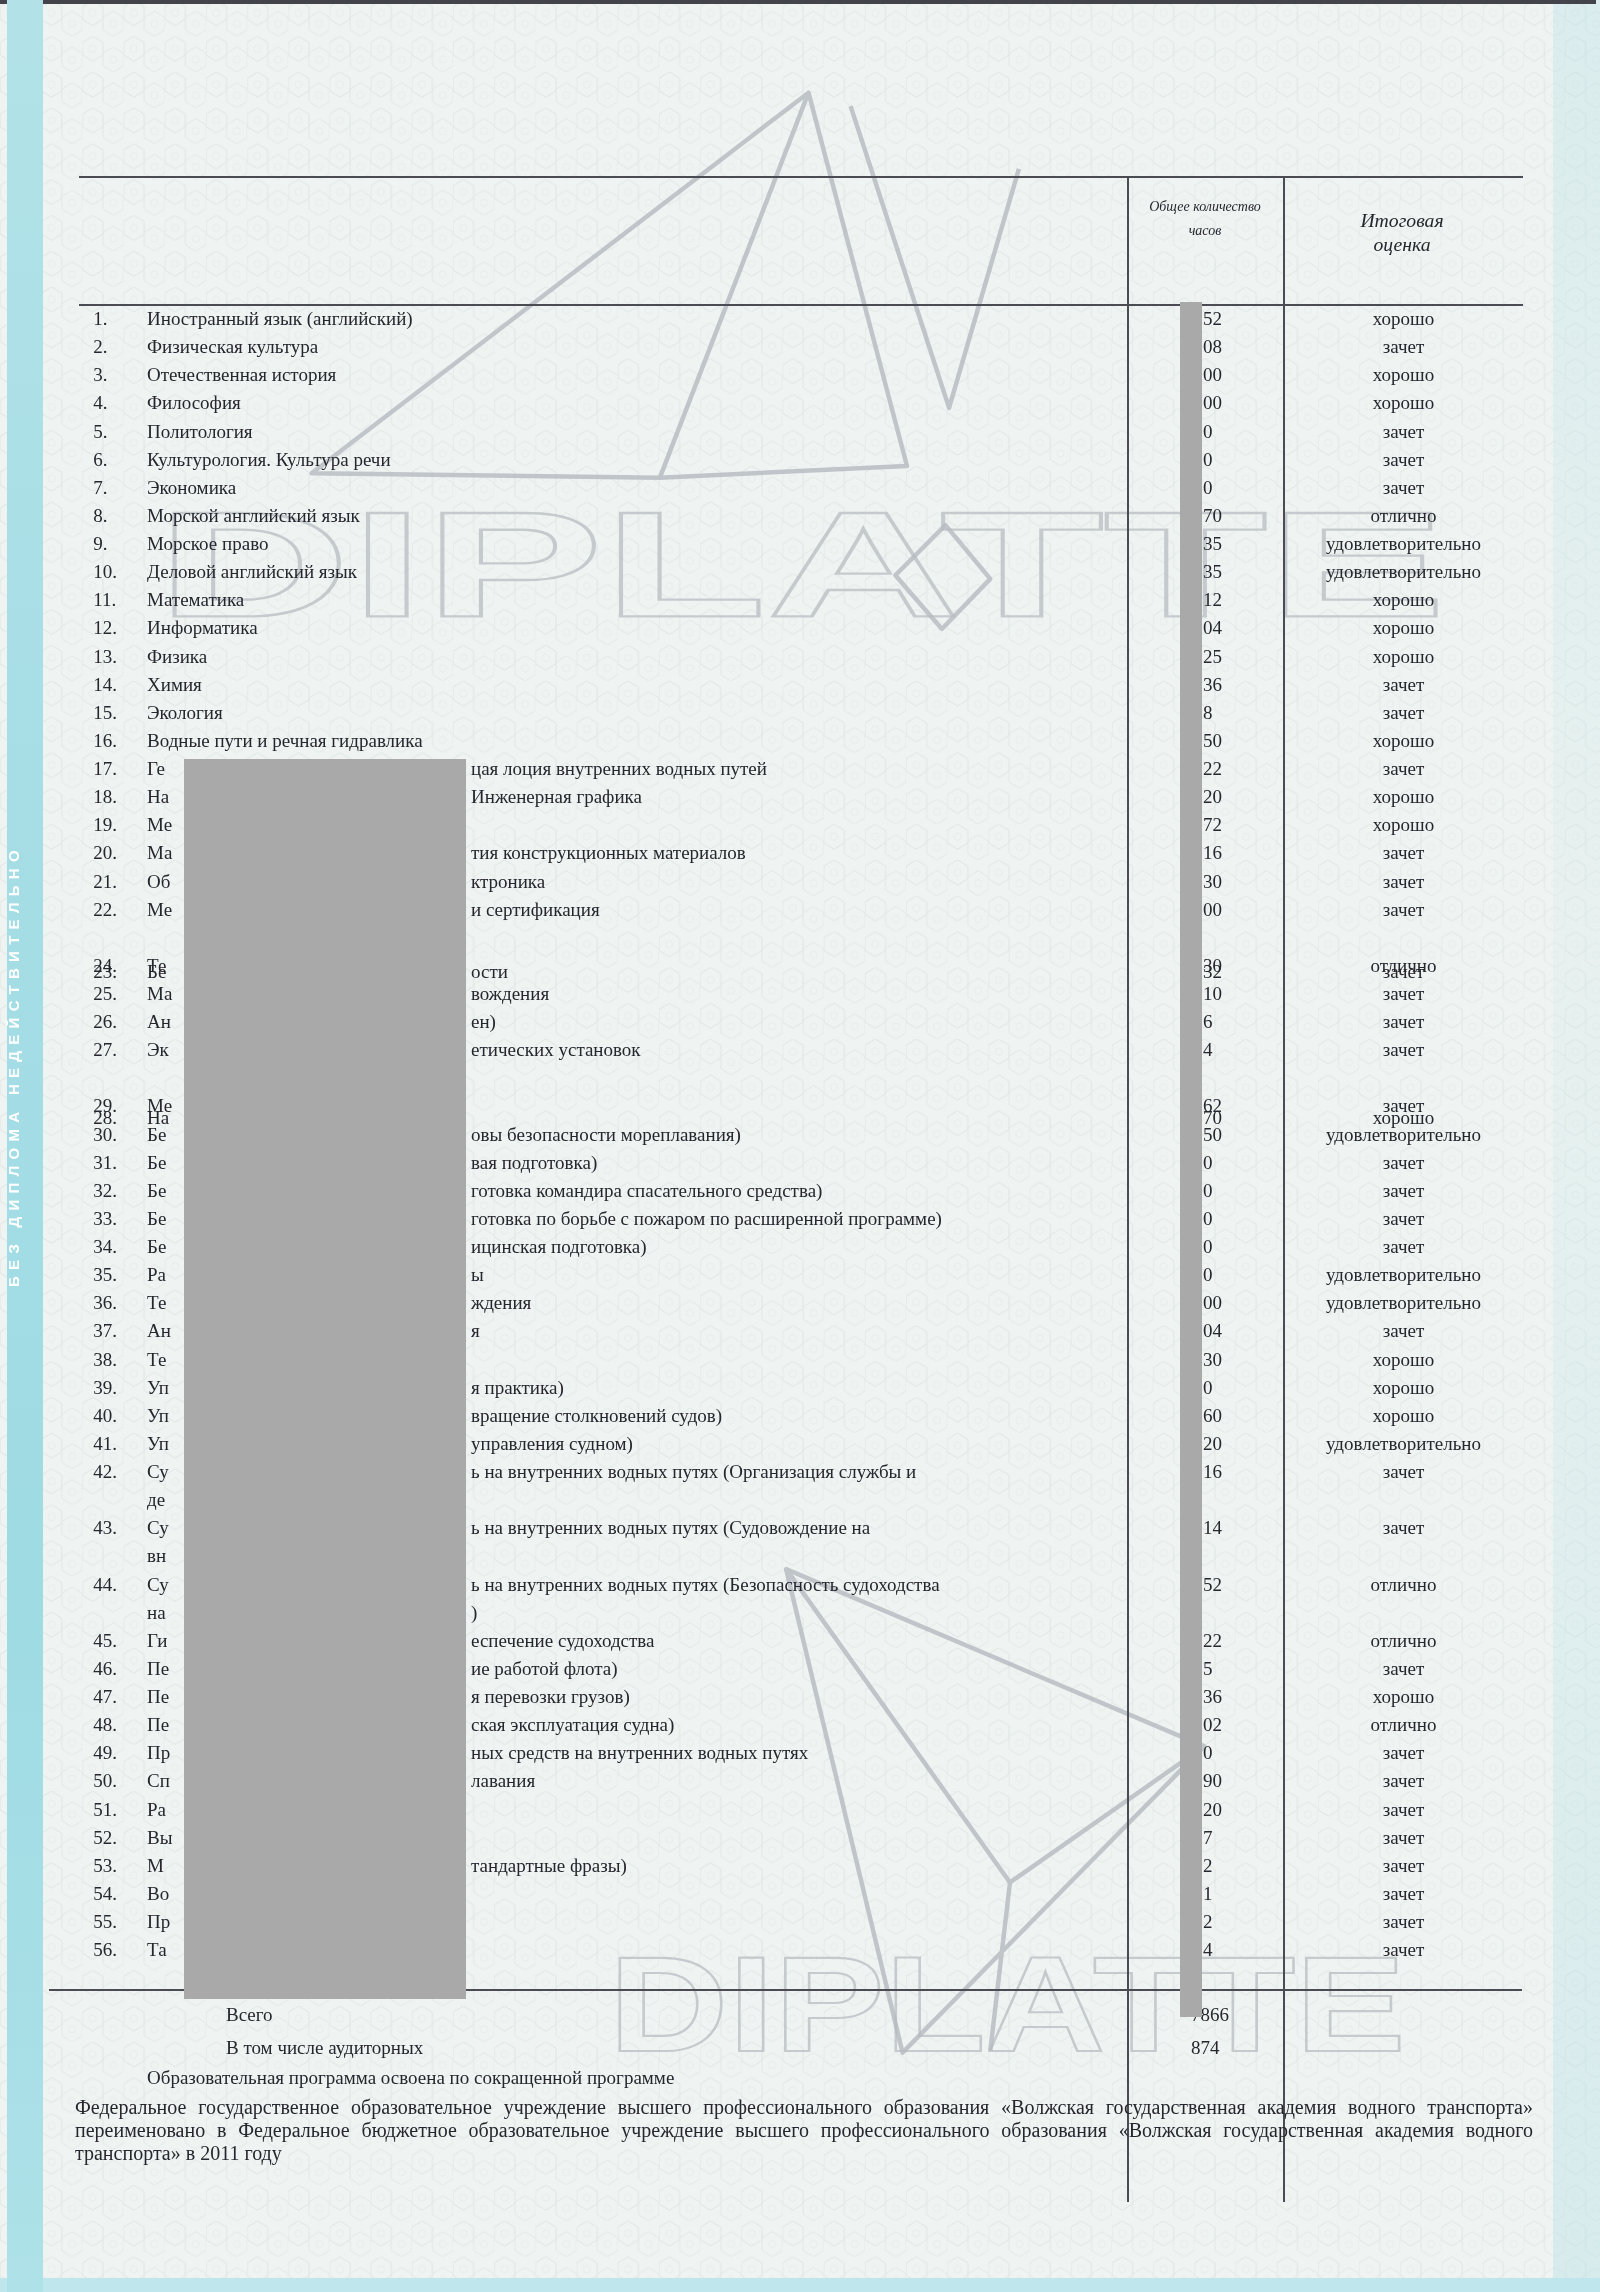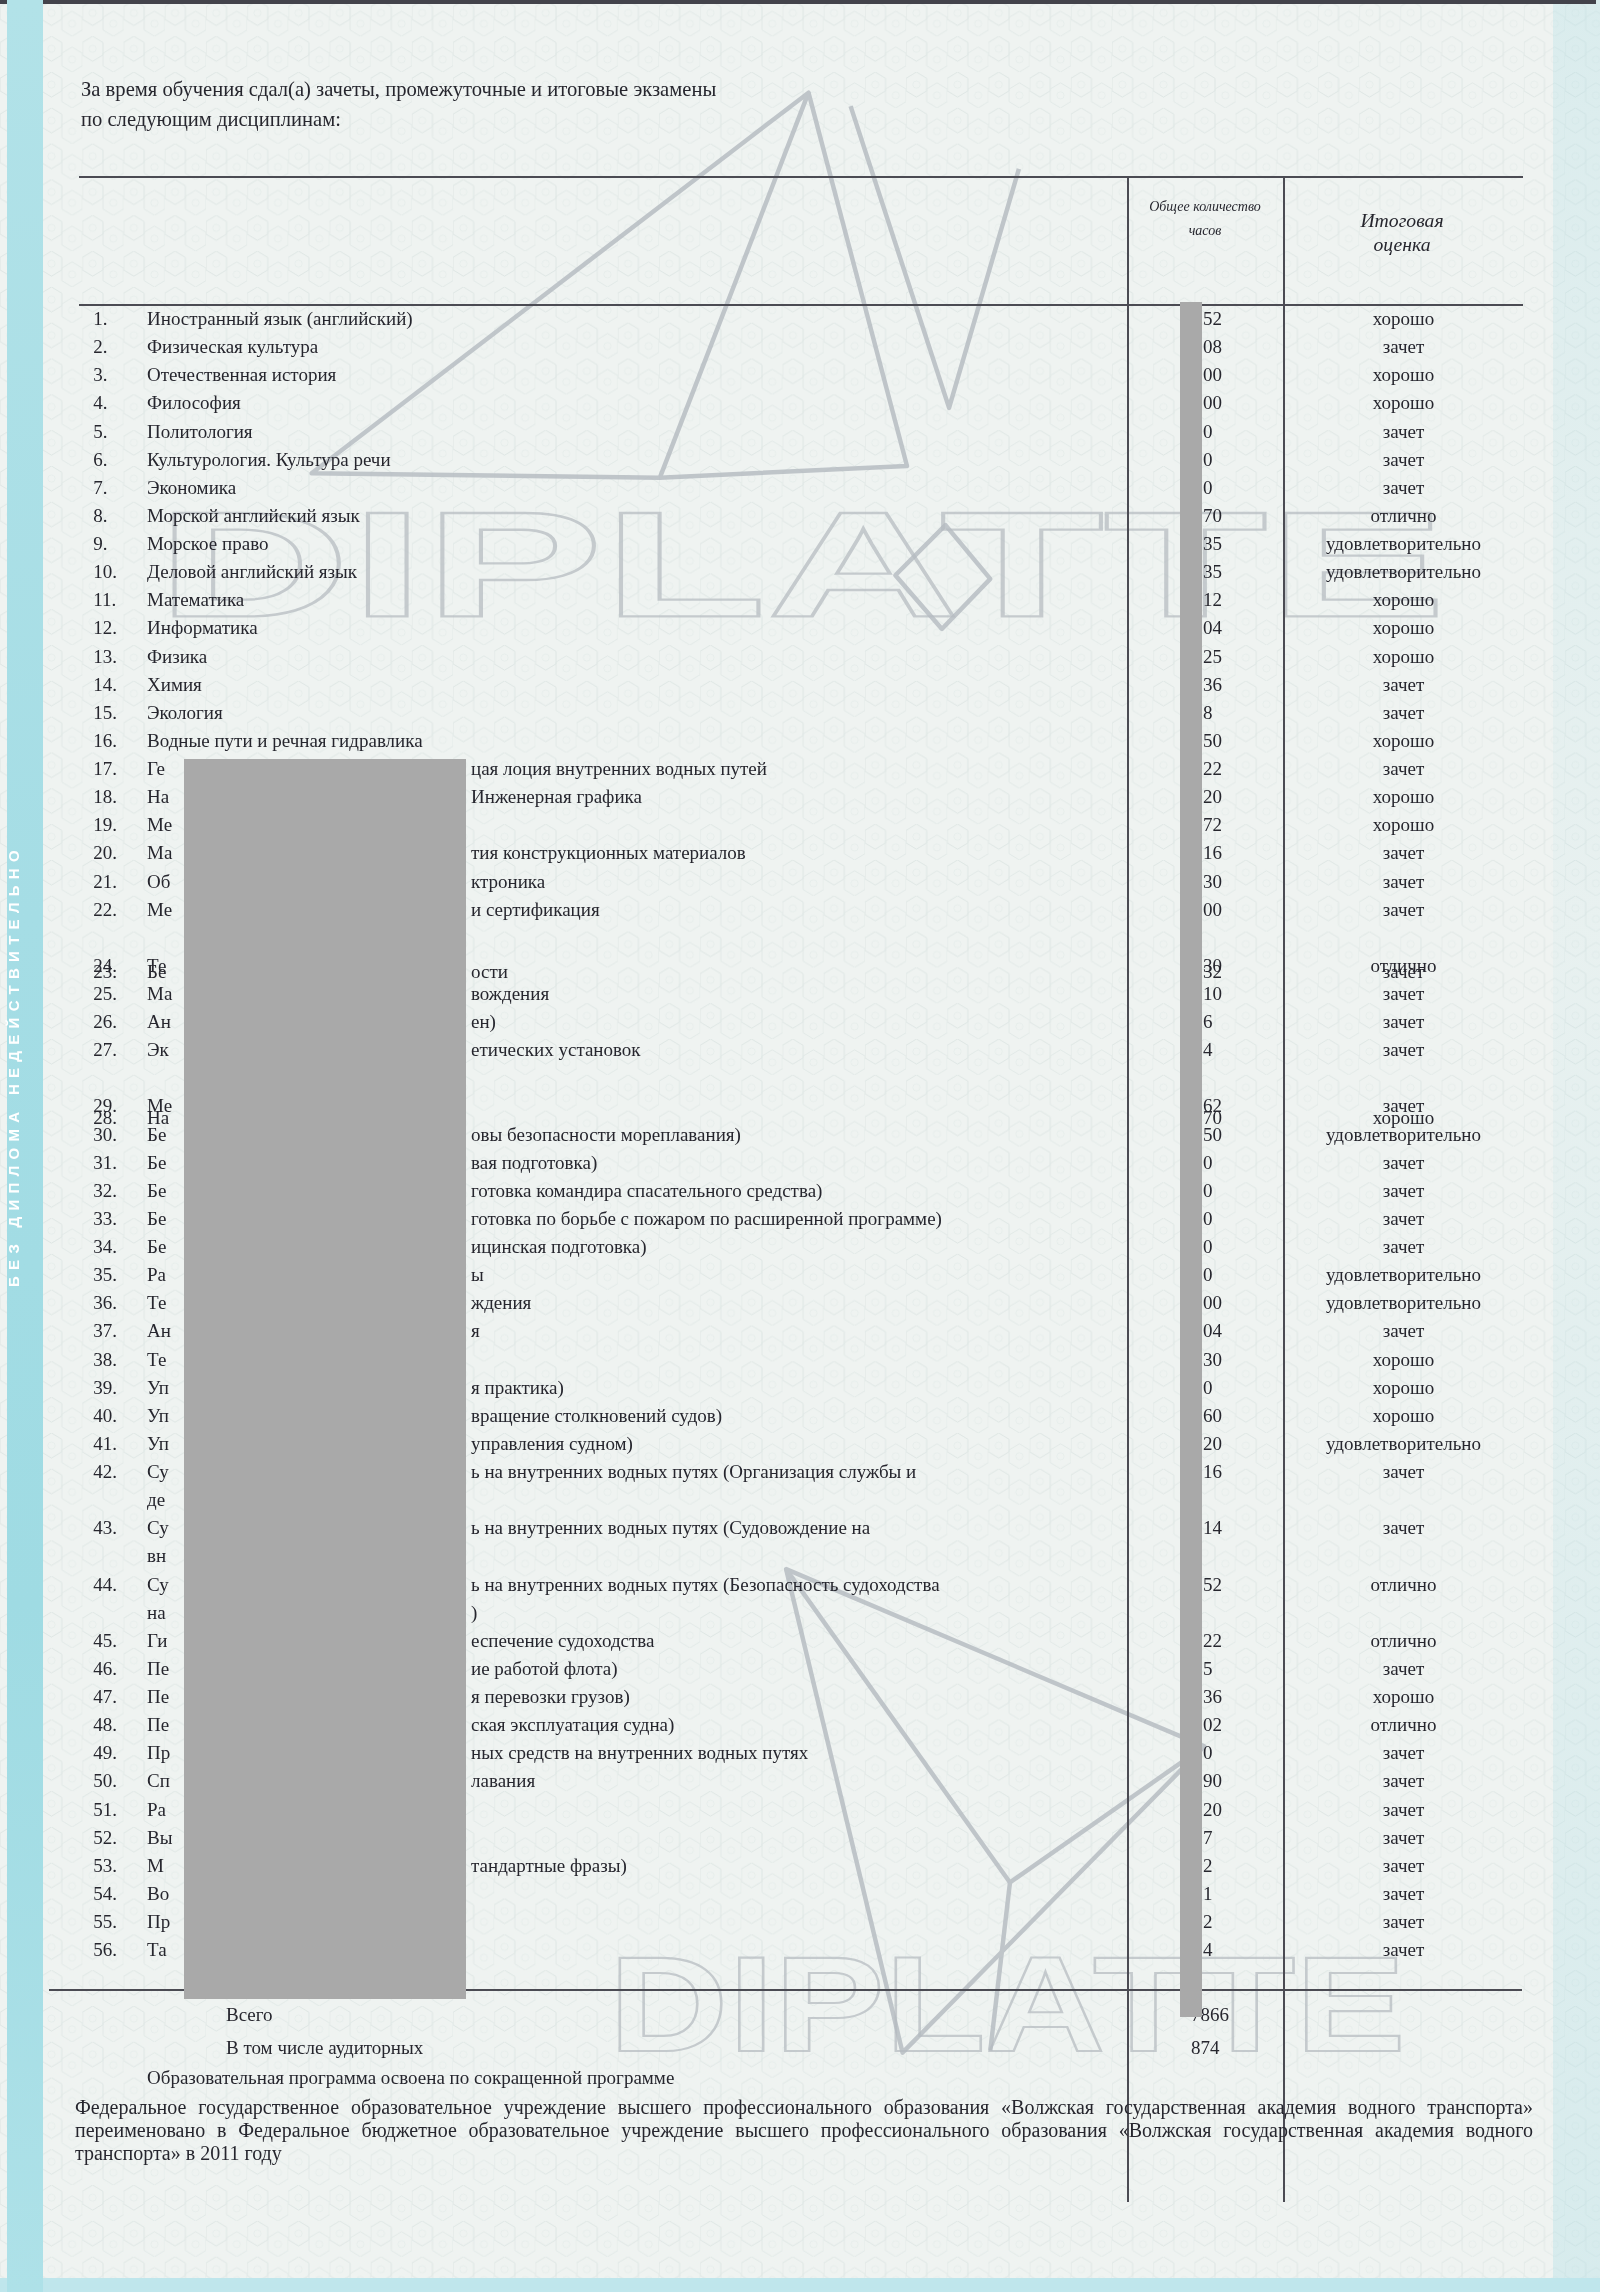--- a/index.html
+++ b/index.html
@@ -100,24 +100,20 @@
     </g>
   </svg>
   <svg id="plane-bottom" width="1600" height="2293" xmlns="http://www.w3.org/2000/svg" viewBox="0 0 1787 2560">
     <g fill="none" stroke="#b4bac0" stroke-width="5" stroke-linejoin="round" opacity="0.8">
       <path d="M878 1752 L1345 1950 L1008 2292 Z"></path>
       <path d="M1345 1950 L1128 2102 L878 1752"></path>
       <path d="M1128 2102 L1106 2290"></path>
     </g>
   </svg>
 
-  <div id="intro" class="abs">
-    <div>За время обучения сдал(а) зачеты,  промежуточные и итоговые экзамены</div>
-    <div>по следующим дисциплинам:</div>
-  </div>
 
   <div class="hline" style="left:79px;top:176px;width:1444px;"></div>
   <div class="hline" style="left:79px;top:304px;width:1444px;"></div>
   <div class="hline" style="left:49px;top:1989px;width:1473px;"></div>
   <div class="vline" style="left:1127px;top:176px;height:2026px;"></div>
   <div class="vline" style="left:1283px;top:176px;height:2026px;"></div>
 
   <div class="colhead" style="left:1146px;top:195px;width:118px;font-size:14px;">Общее количество часов</div>
   <div class="colhead" style="left:1352px;top:208px;width:100px;">Итоговая оценка</div>
 

